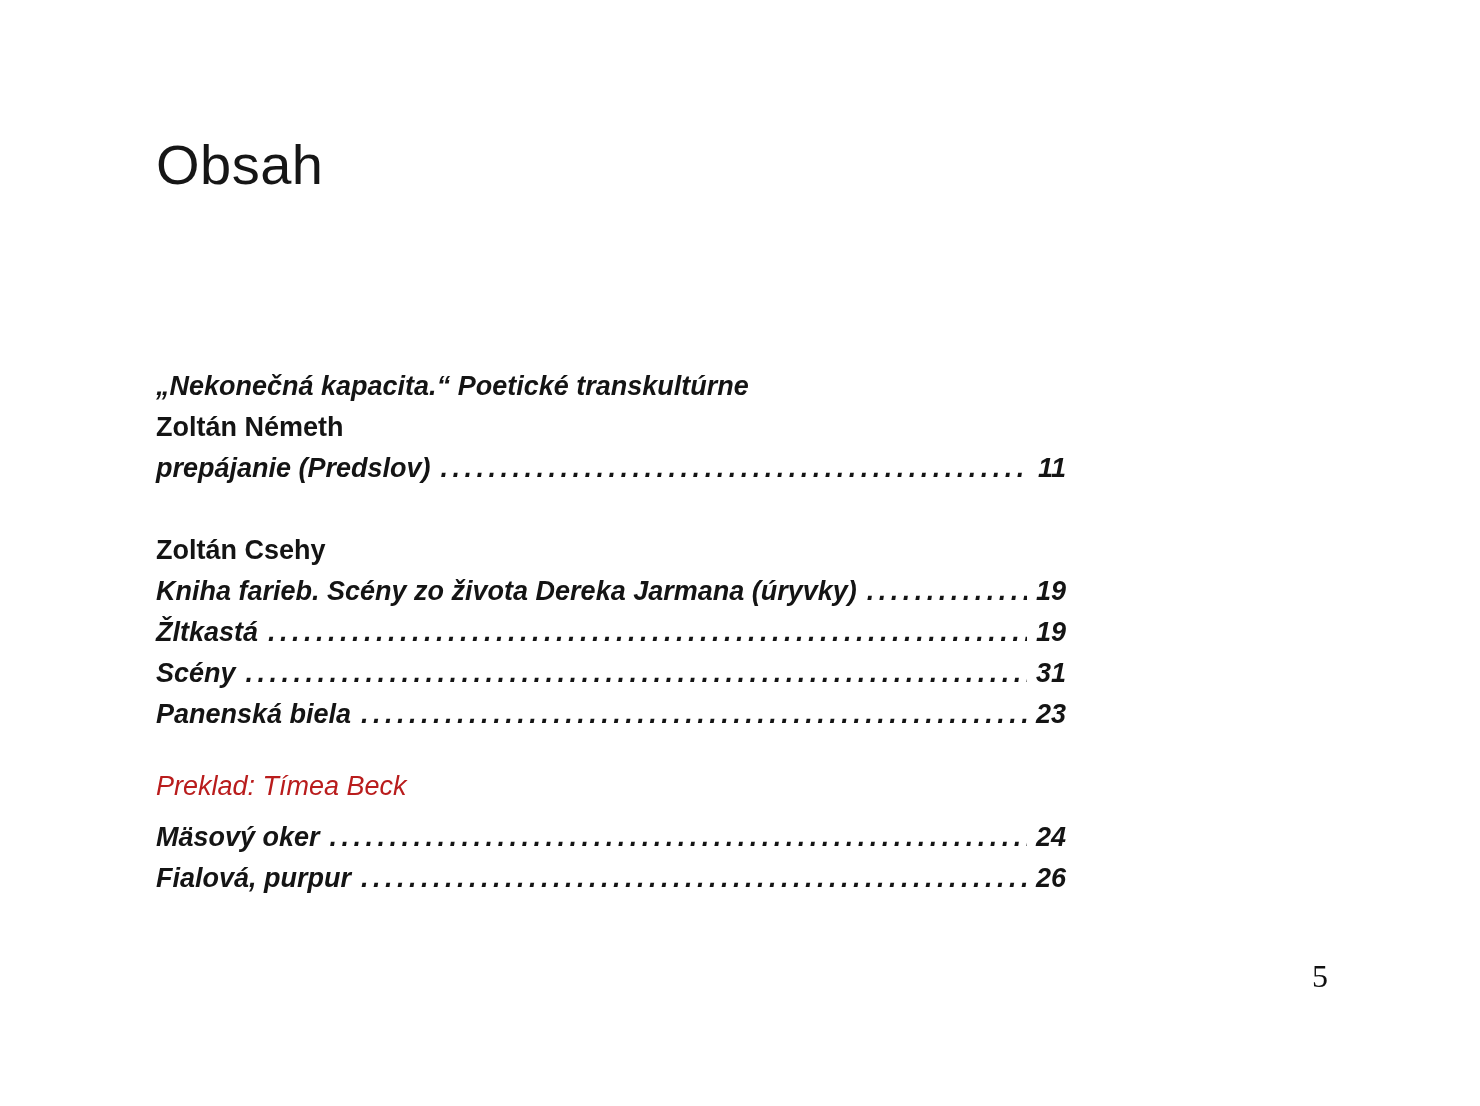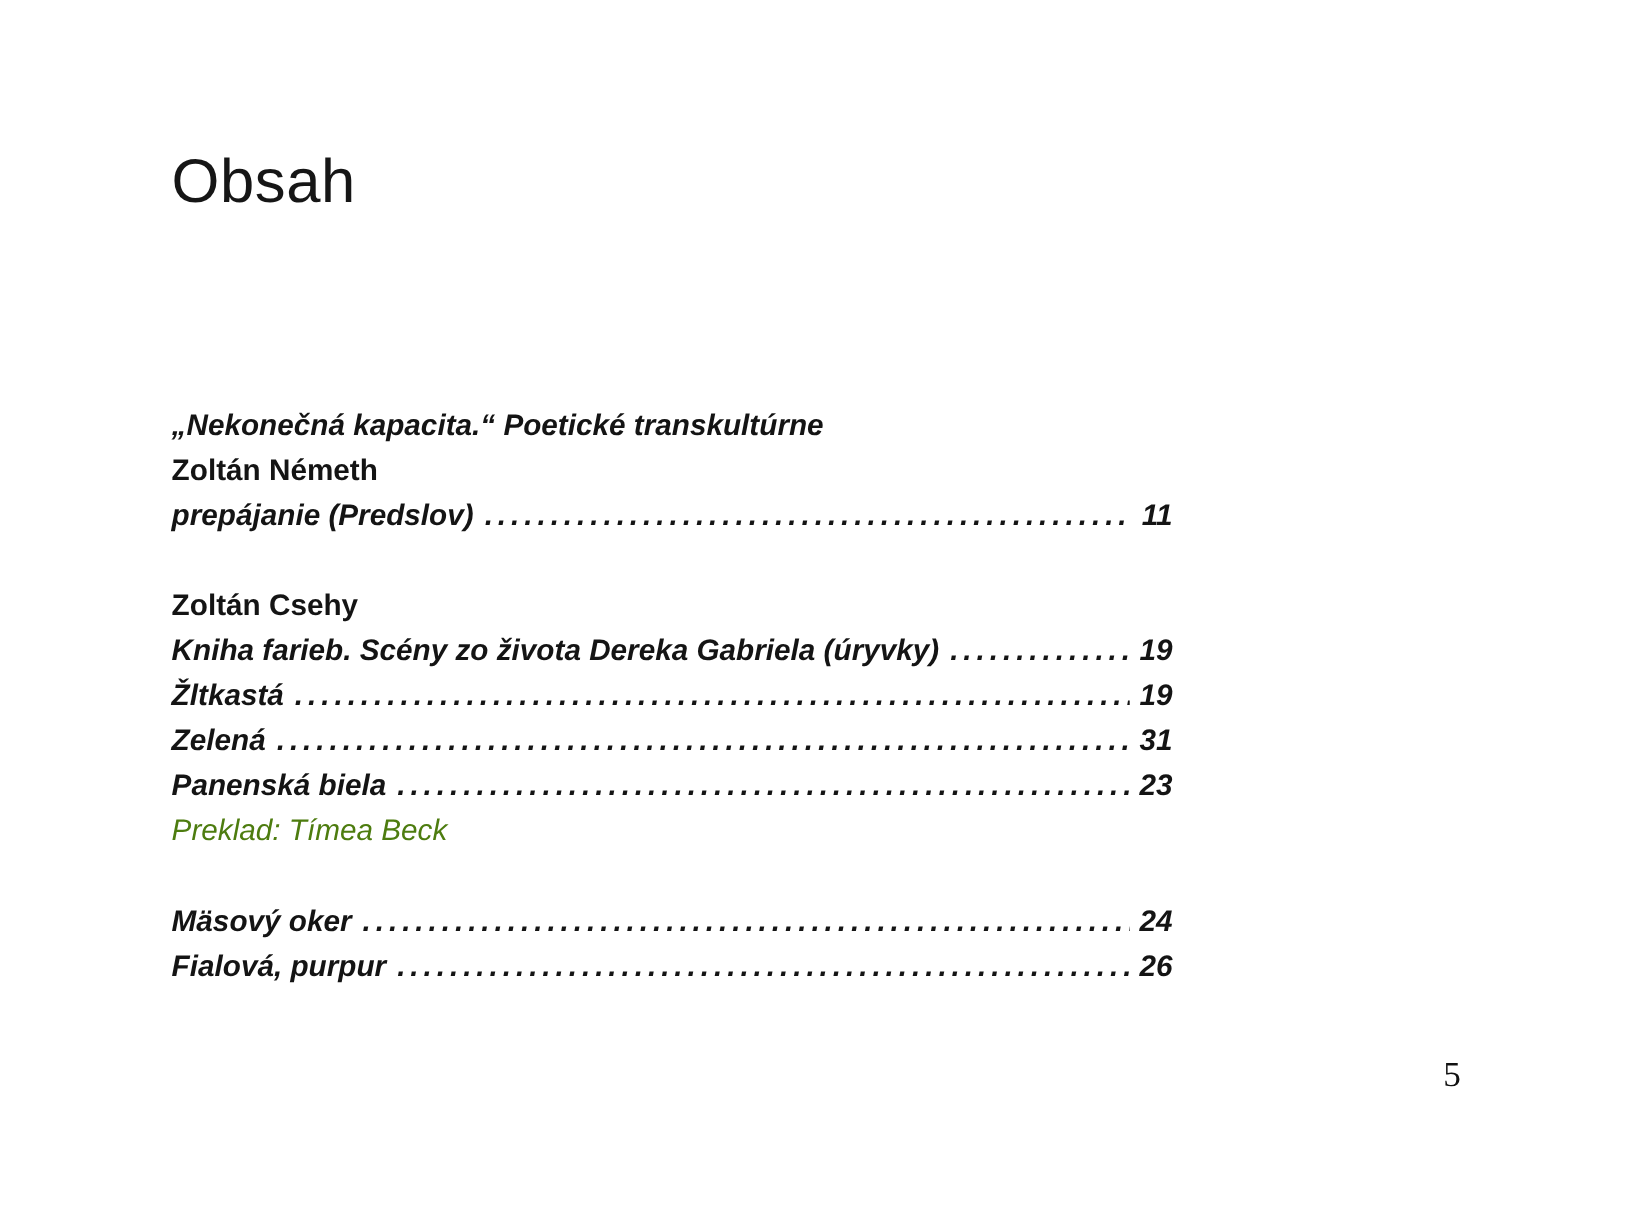--- a/index.html
+++ b/index.html
@@ -47,21 +47,22 @@
     font-style: normal;
   }
   .entry-title {
     font-weight: 700;
     font-style: italic;
     flex: 0 0 auto;
   }
   .translator-note {
     font-weight: 400;
     font-style: italic;
-    color: #4d7c0f;
+    color: #b91c1c;
+    margin-top: 31px;
   }
   .leader {
     flex: 1 1 auto;
     overflow: hidden;
     white-space: nowrap;
     margin-left: 10px;
     margin-right: 9px;
     font-weight: 700;
     font-style: italic;
     min-width: 0;
@@ -108,33 +109,33 @@
       <span class="entry-page">11</span>
     </div>
 
     <div class="toc-line spacer"></div>
 
     <div class="toc-line">
       <span class="author-name">Zoltán Csehy</span>
     </div>
 
     <div class="toc-line">
-      <span class="entry-title">Kniha farieb. Scény zo života Dereka Gabriela (úryvky)</span>
+      <span class="entry-title">Kniha farieb. Scény zo života Dereka Jarmana (úryvky)</span>
       <span class="leader"></span>
       <span class="entry-page">19</span>
     </div>
 
     <div class="toc-line">
       <span class="entry-title">Žltkastá</span>
       <span class="leader"></span>
       <span class="entry-page">19</span>
     </div>
 
     <div class="toc-line">
-      <span class="entry-title">Zelená</span>
+      <span class="entry-title">Scény</span>
       <span class="leader"></span>
       <span class="entry-page">31</span>
     </div>
 
     <div class="toc-line">
       <span class="entry-title">Panenská biela</span>
       <span class="leader"></span>
       <span class="entry-page">23</span>
     </div>
 

